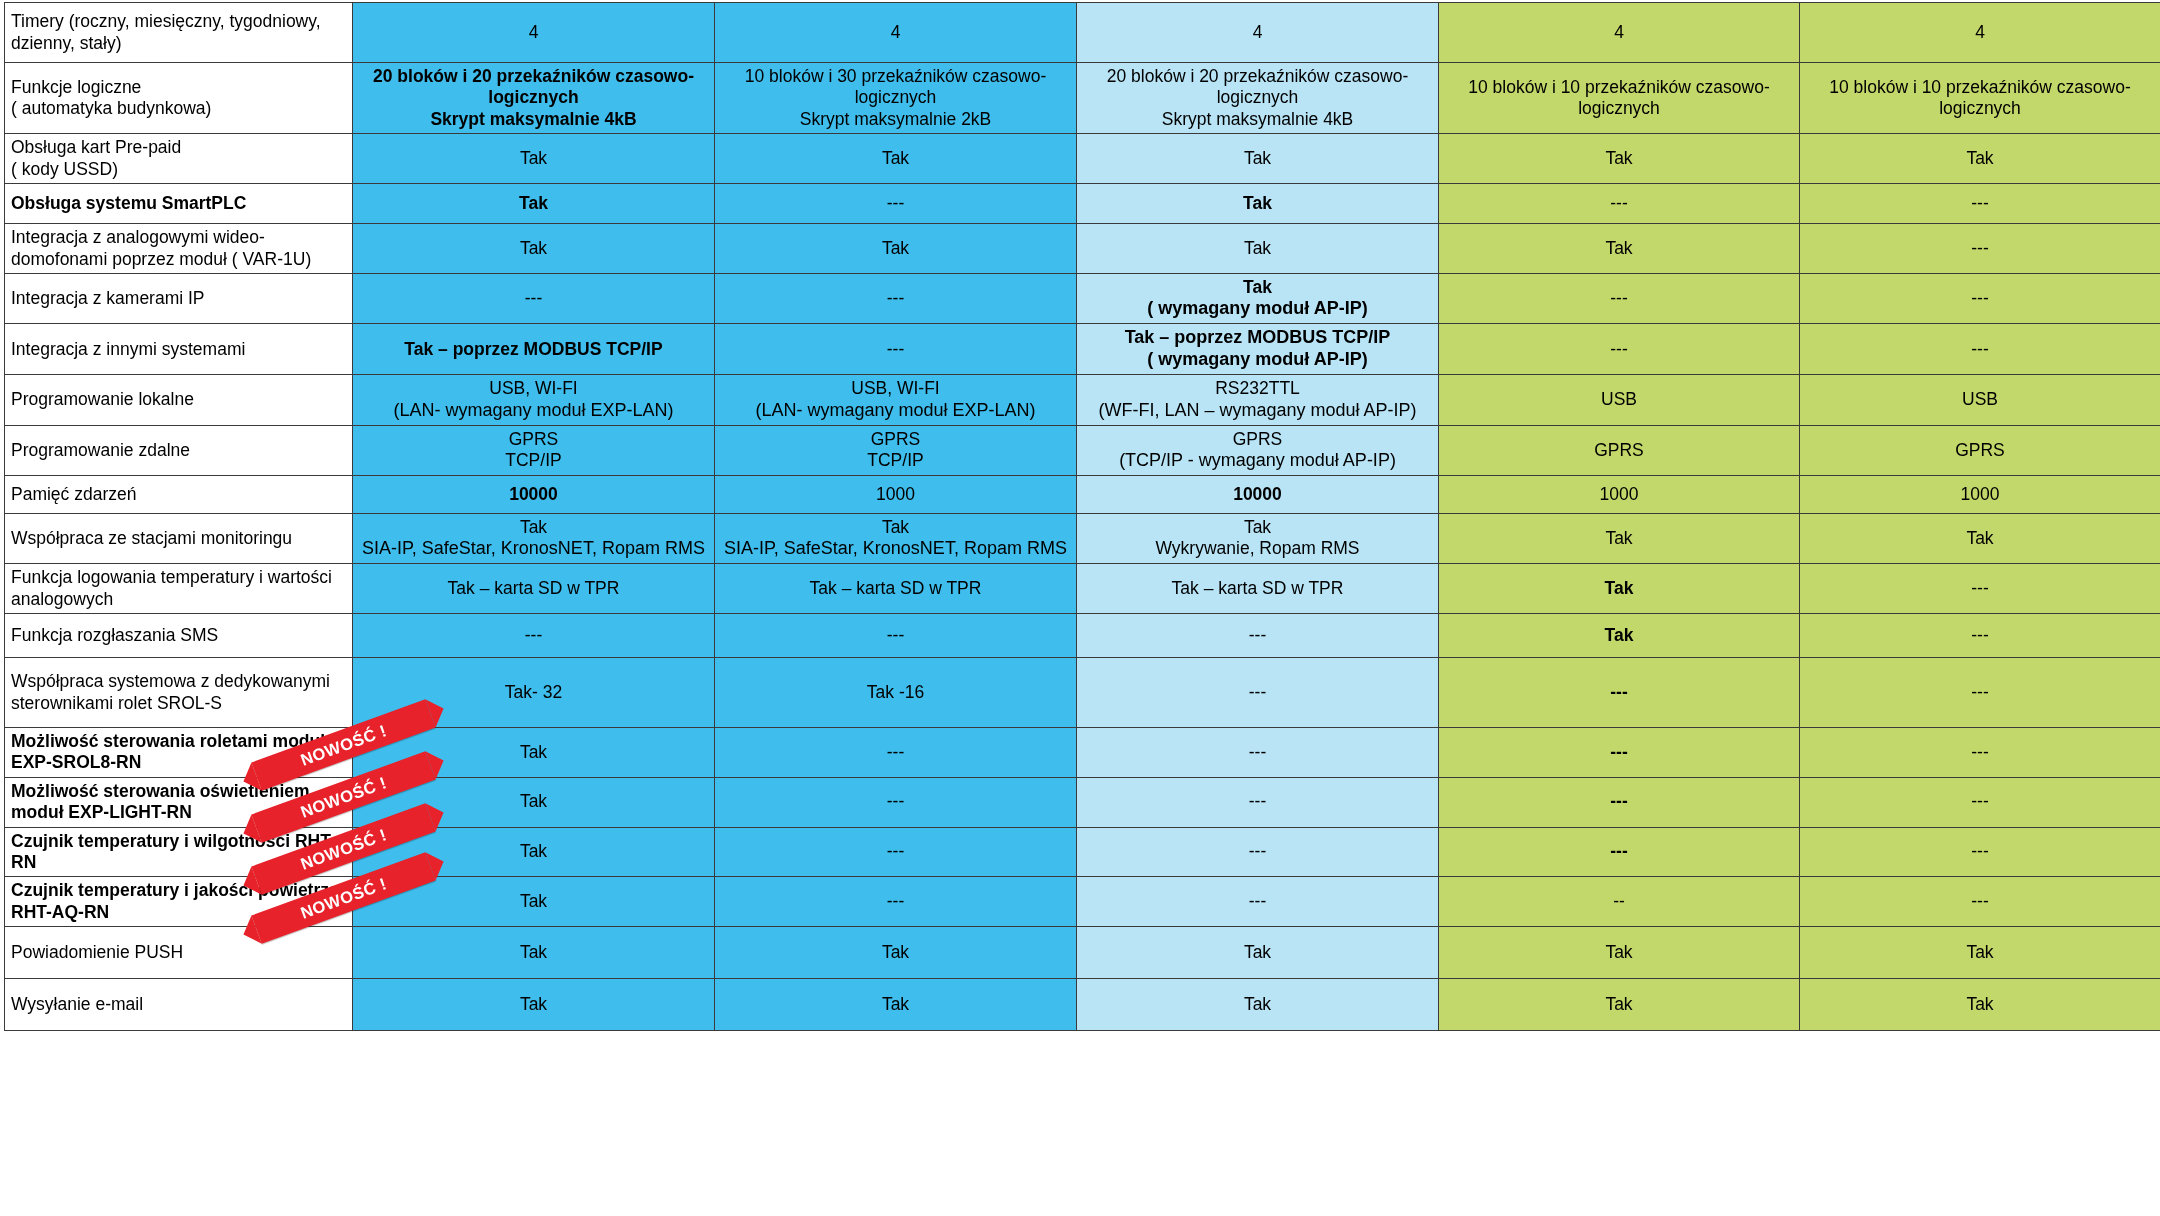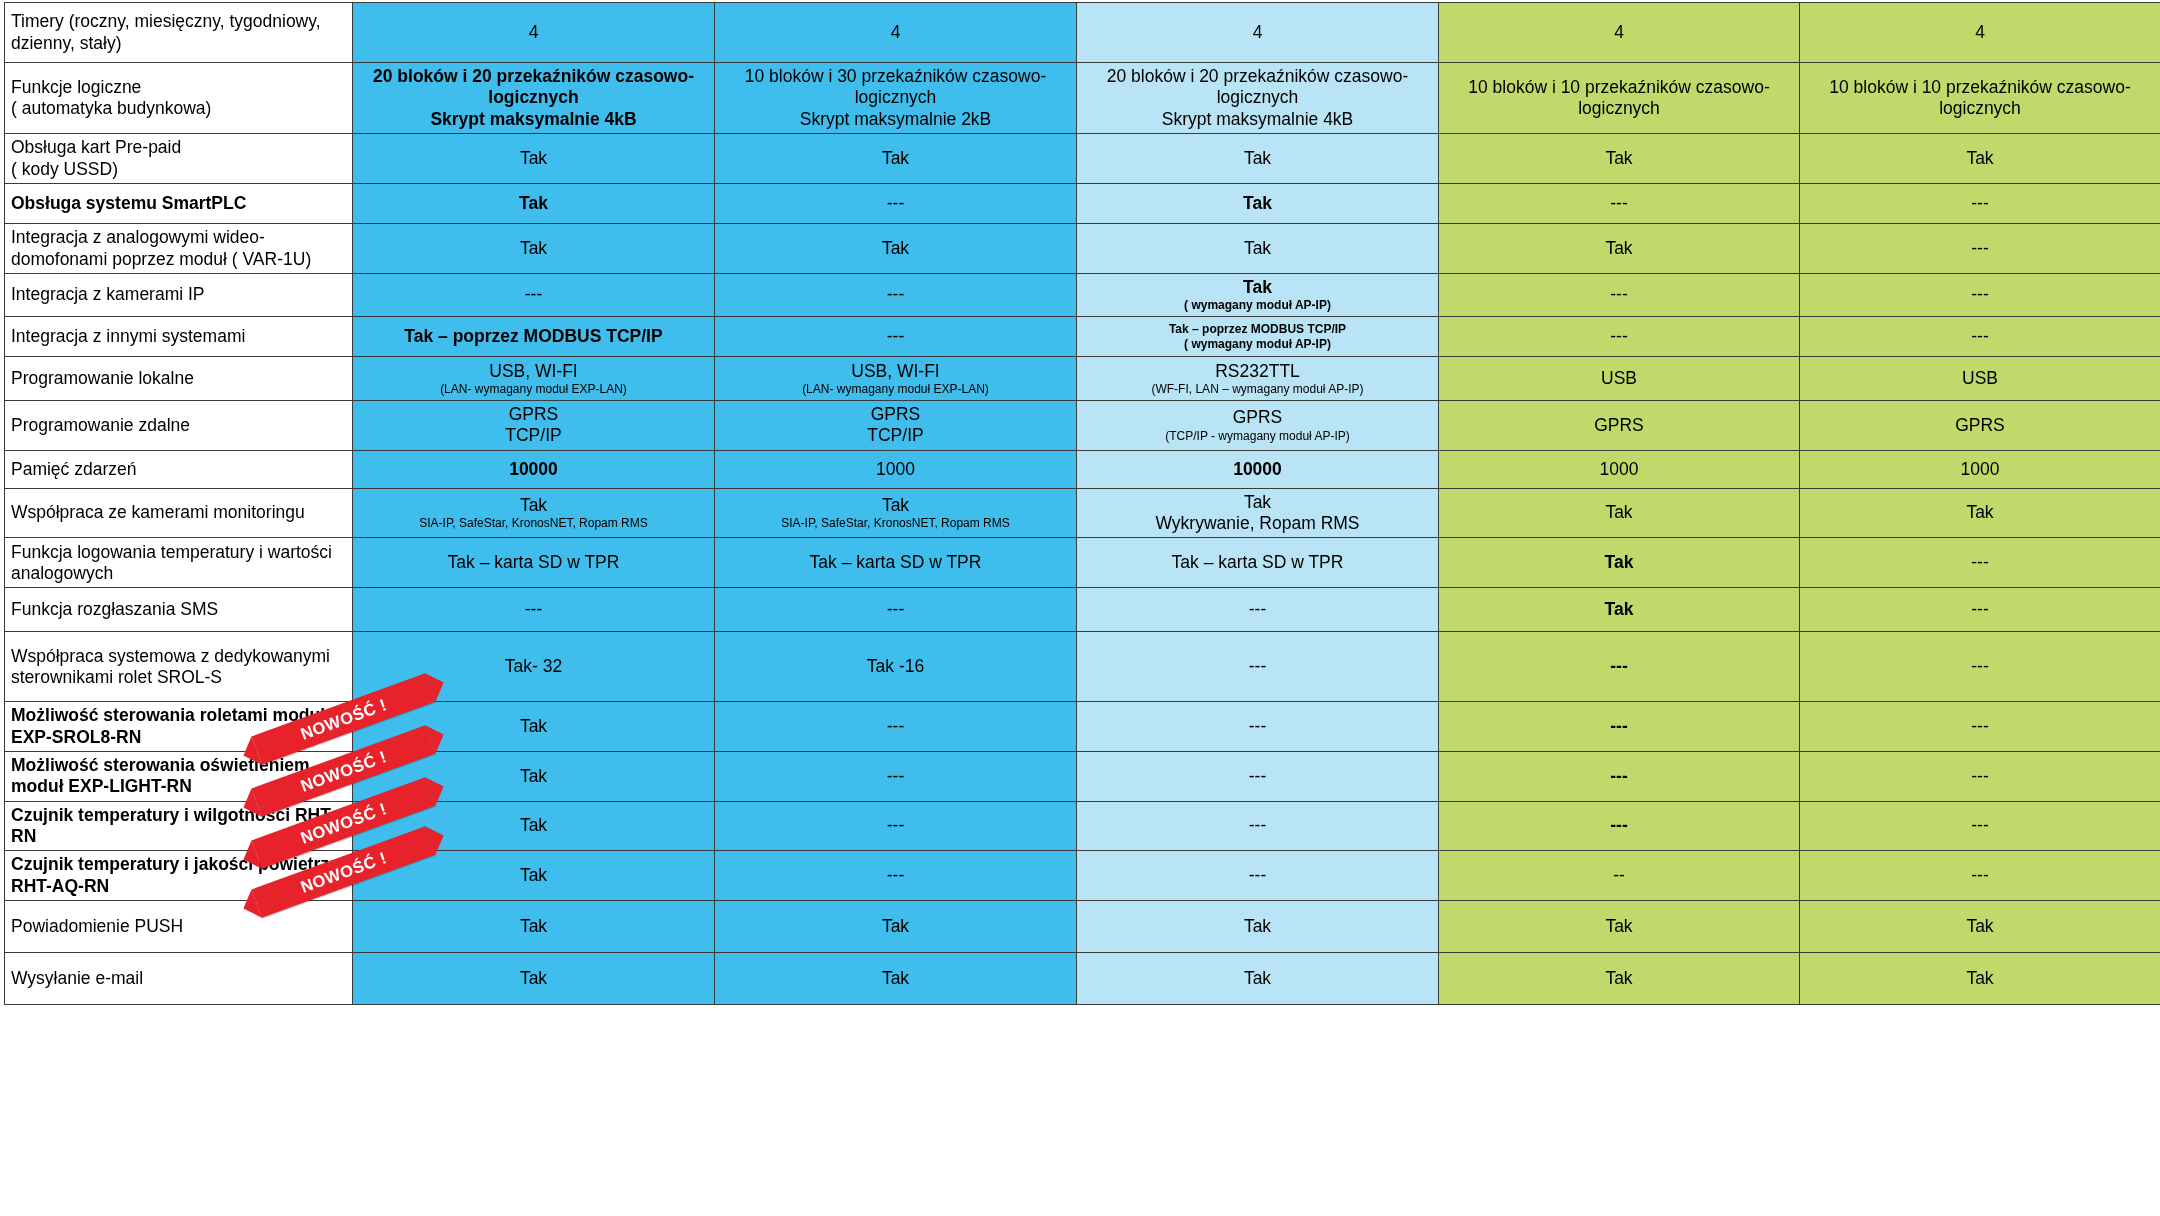--- a/index.html
+++ b/index.html
@@ -46,21 +46,21 @@
   }
   
   .c1 { background: #3fbdec; }
   .c2 { background: #3fbdec; }
   .c3 { background: #b8e4f6; }
   .c4 { background: #c3d86a; }
   .c5 { background: #c3d86a; }
 
   .b { font-weight: bold; }
   .sub { display:block; }
-  .small { font-size: 12px; }
+  .small { font-size: 18px; }
 
   
   .ribbon-host {
     position: relative;
   }
   .ribbon {
     position: absolute;
     left: 246px;
     width: 185px;
     height: 30px;
@@ -256,21 +256,21 @@
     </td>
     <td class="val c1 b"><span>10000</span></td>
     <td class="val c2"><span>1000</span></td>
     <td class="val c3 b"><span>10000</span></td>
     <td class="val c4"><span>1000</span></td>
     <td class="val c5"><span>1000</span></td>
   </tr>
 
   <tr style="height:48px">
     <td class="label">
-      <span>Współpraca ze kamerami monitoringu</span>
+      <span>Współpraca ze stacjami monitoringu</span>
     </td>
     <td class="val c1">
       <span class="sub">Tak</span>
       <span class="sub small">SIA-IP, SafeStar, KronosNET, Ropam RMS</span>
     </td>
     <td class="val c2">
       <span class="sub">Tak</span>
       <span class="sub small">SIA-IP, SafeStar, KronosNET, Ropam RMS</span>
     </td>
     <td class="val c3">

